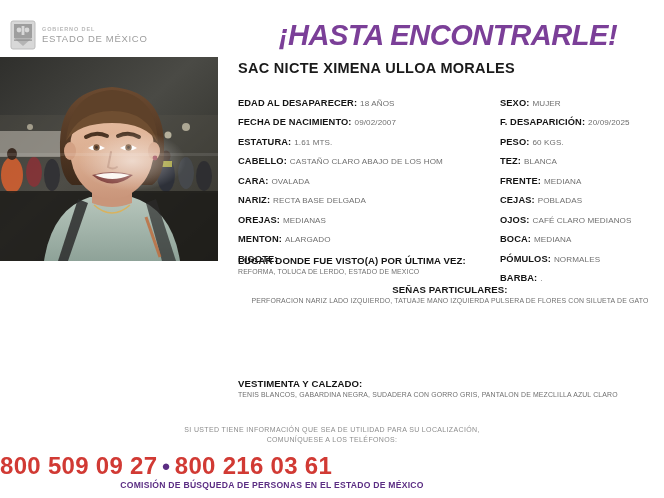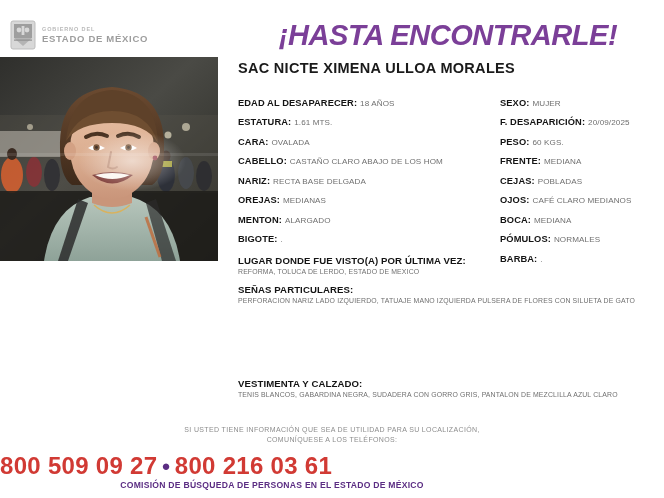--- a/index.html
+++ b/index.html
@@ -42,21 +42,21 @@
     font-size: 5.5px;
     letter-spacing: 0.9px;
     color: #b9b9b9;
     font-weight: bold;
     white-space: nowrap;
   }
   .gov-line2 {
     font-size: 9.5px;
     letter-spacing: 0.7px;
     color: #9d9d9d;
-    font-weight: bold;
+    font-weight: normal;
     white-space: nowrap;
     margin-top: 2px;
   }
 
   
   .poster-title {
     position: absolute;
     left: 238px;
     top: 18px;
     width: 420px;
@@ -143,21 +143,21 @@
   }
   .block .b-text {
     font-size: 6.9px;
     color: #6f6f6f;
     letter-spacing: 0.15px;
     white-space: nowrap;
     margin-top: 2px;
     line-height: 1.2;
   }
   #block-lugar     { top: 255px; }
-  #block-senas     { top: 284px; }
+  #block-senas     { top: 284px; text-align: center; }
   #block-vestimenta{ top: 378px; }
 
   
   .footer-note {
     position: absolute;
     left: 0;
     top: 425px;
     width: 664px;
     text-align: center;
     font-size: 7px;
@@ -306,33 +306,35 @@
 
       <ellipse cx="132" cy="104" rx="54" ry="30" fill="url(#flare)"></ellipse>
       <rect x="0" y="96" width="218" height="3" fill="#ffffff" opacity="0.10"></rect>
     </svg>
   </div>
 
   <div class="person-name">SAC NICTE XIMENA ULLOA MORALES</div>
 
   <div class="col-left">
       <div class="field"><span class="lbl">EDAD AL DESAPARECER:</span><span class="val">18 AÑOS</span></div>
+      <div class="field"><span class="lbl">FECHA DE NACIMIENTO:</span><span class="val">09/02/2007</span></div>
       <div class="field"><span class="lbl">ESTATURA:</span><span class="val">1.61 MTS.</span></div>
+      <div class="field"><span class="lbl">CABELLO:</span><span class="val">CASTAÑO CLARO ABAJO DE LOS HOM</span></div>
       <div class="field"><span class="lbl">CARA:</span><span class="val">OVALADA</span></div>
-      <div class="field"><span class="lbl">CABELLO:</span><span class="val">CASTAÑO CLARO ABAJO DE LOS HOM</span></div>
       <div class="field"><span class="lbl">NARIZ:</span><span class="val">RECTA BASE DELGADA</span></div>
       <div class="field"><span class="lbl">OREJAS:</span><span class="val">MEDIANAS</span></div>
       <div class="field"><span class="lbl">MENTON:</span><span class="val">ALARGADO</span></div>
       <div class="field"><span class="lbl">BIGOTE:</span><span class="val">.</span></div>
     </div>
 
   <div class="col-right">
       <div class="field"><span class="lbl">SEXO:</span><span class="val">MUJER</span></div>
       <div class="field"><span class="lbl">F. DESAPARICIÓN:</span><span class="val">20/09/2025</span></div>
       <div class="field"><span class="lbl">PESO:</span><span class="val">60 KGS.</span></div>
+      <div class="field"><span class="lbl">TEZ:</span><span class="val">BLANCA</span></div>
       <div class="field"><span class="lbl">FRENTE:</span><span class="val">MEDIANA</span></div>
       <div class="field"><span class="lbl">CEJAS:</span><span class="val">POBLADAS</span></div>
       <div class="field"><span class="lbl">OJOS:</span><span class="val">CAFÉ CLARO MEDIANOS</span></div>
       <div class="field"><span class="lbl">BOCA:</span><span class="val">MEDIANA</span></div>
       <div class="field"><span class="lbl">PÓMULOS:</span><span class="val">NORMALES</span></div>
       <div class="field"><span class="lbl">BARBA:</span><span class="val">.</span></div>
     </div>
 
   <div class="block" id="block-lugar">
     <div class="b-title">LUGAR DONDE FUE VISTO(A) POR ÚLTIMA VEZ:</div>

